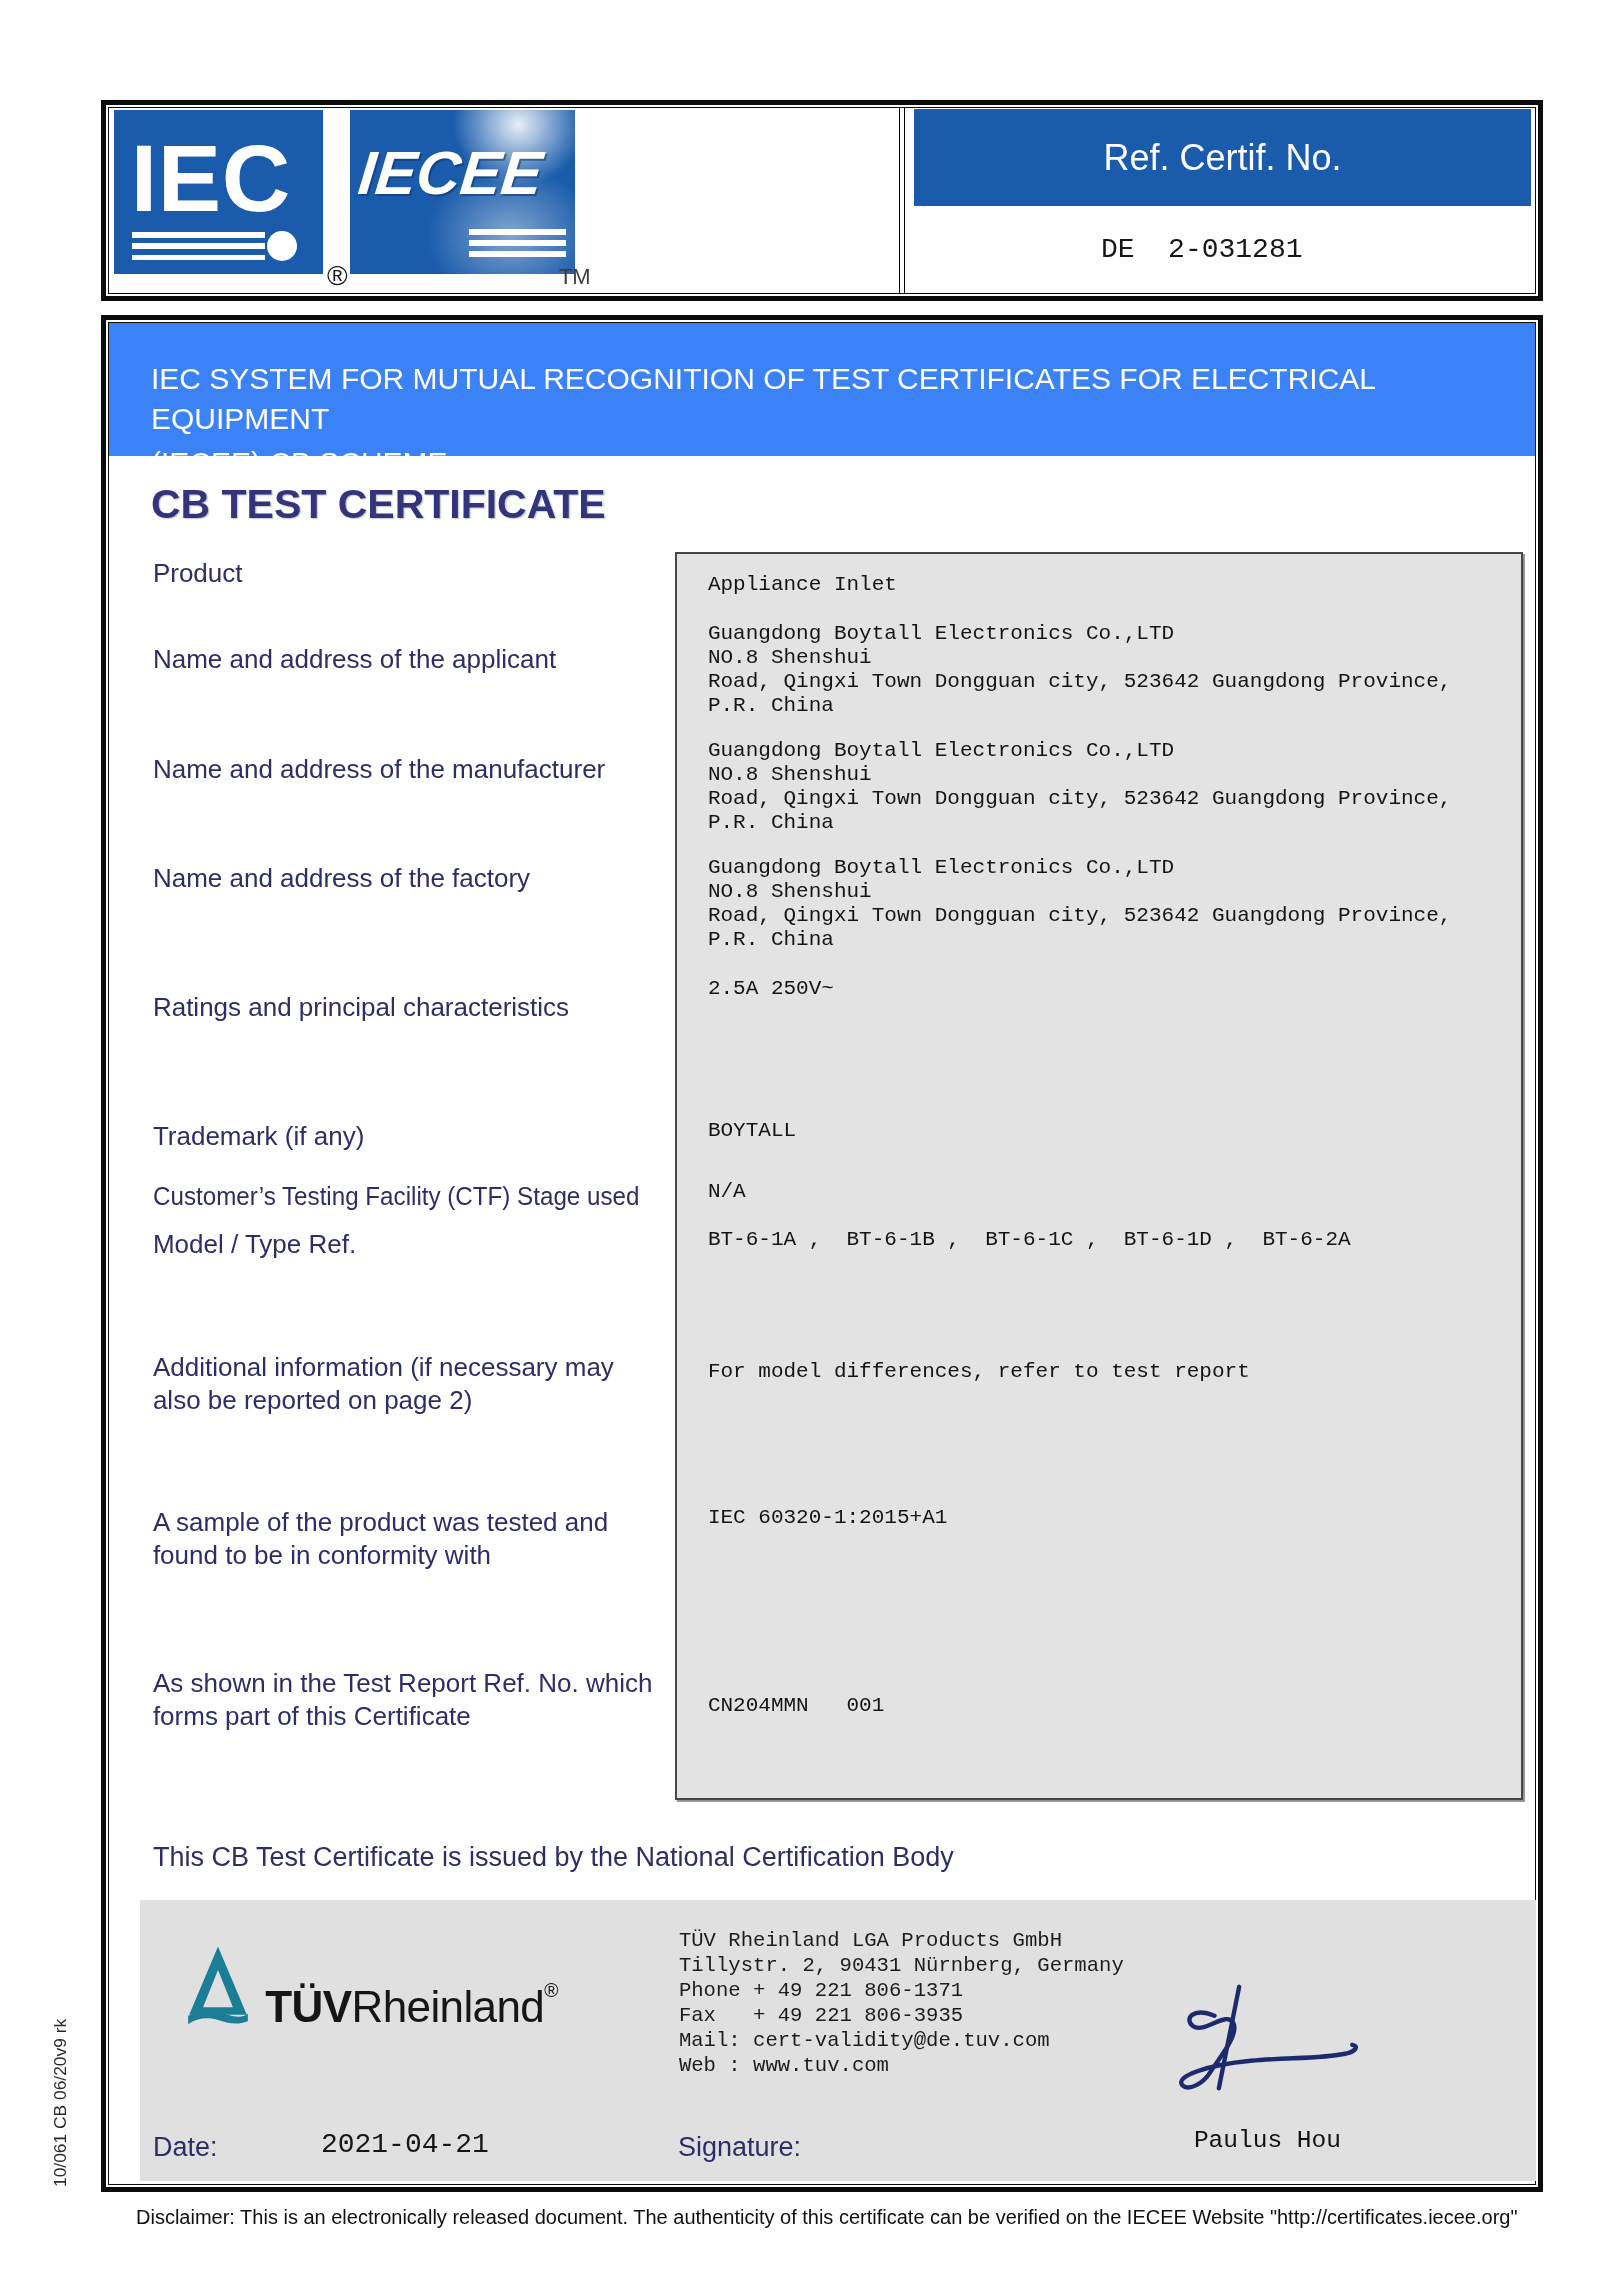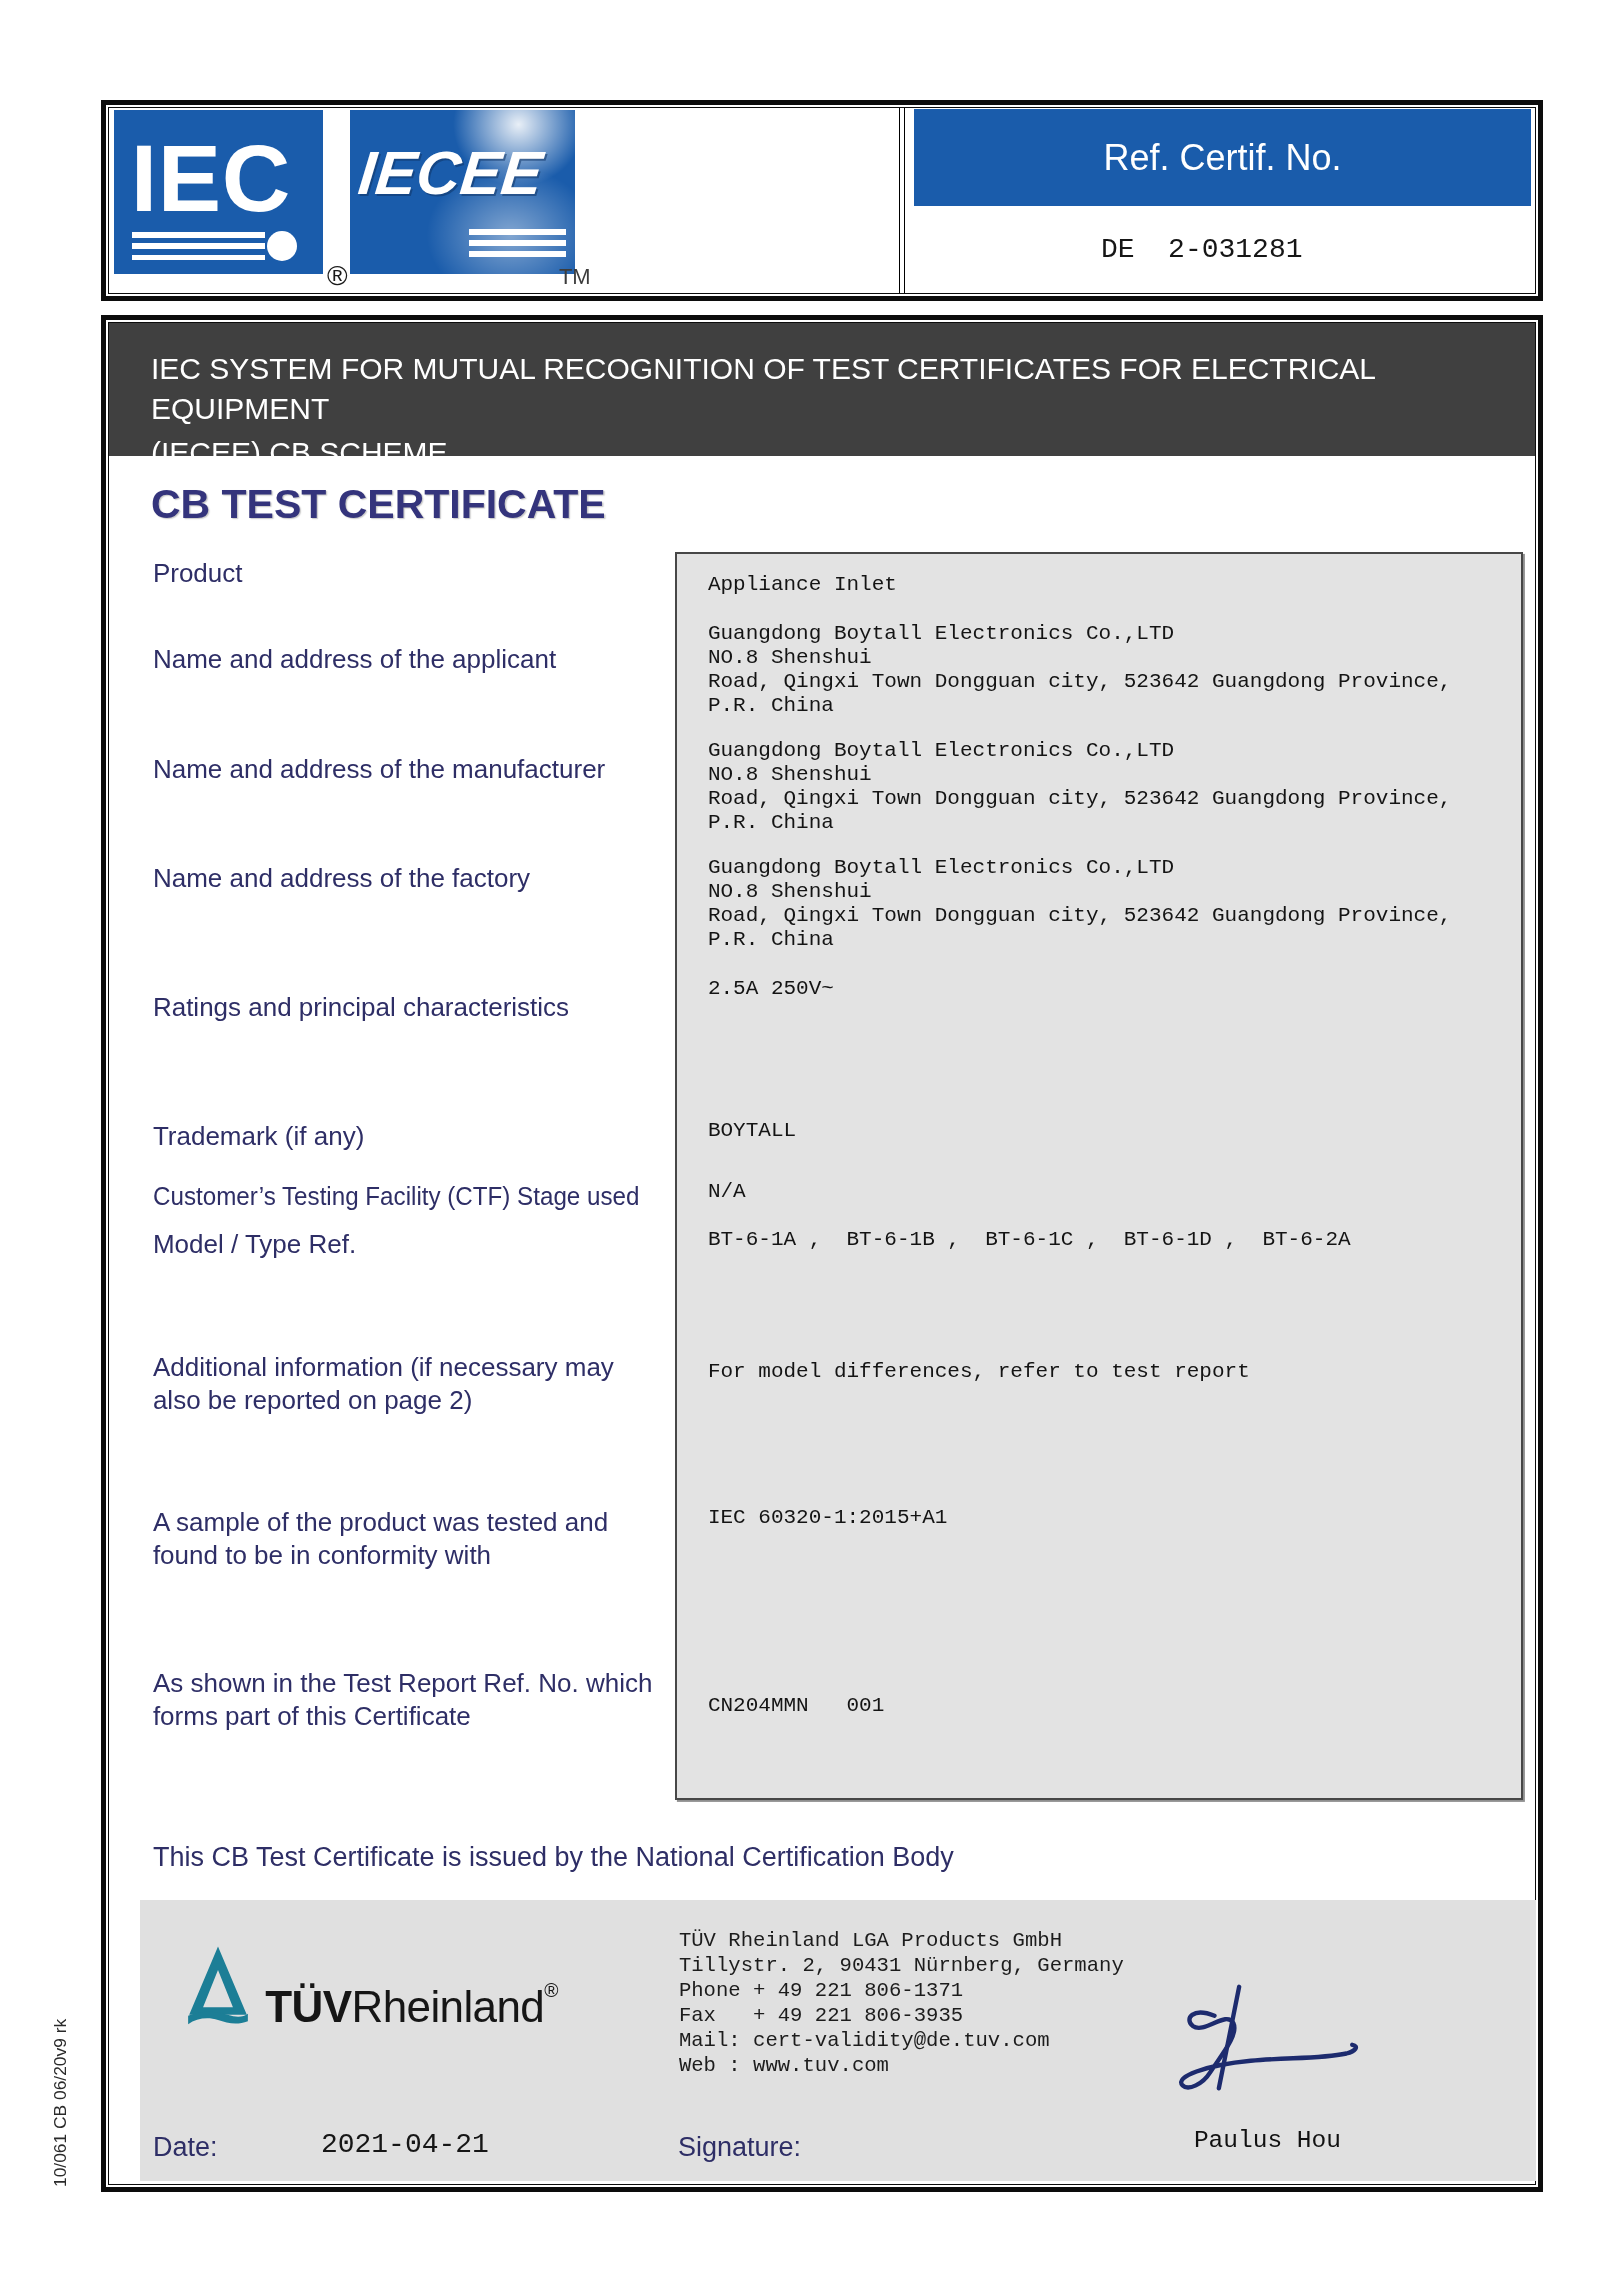--- a/index.html
+++ b/index.html
@@ -24,21 +24,21 @@
       transform:skewX(-6deg); text-shadow:1.9px 1.9px 0 rgba(16,52,102,.55); }
   .iecee-lines { position:absolute; left:119px; bottom:16.7px; width:97px; height:28px;
       background:linear-gradient(to bottom,#fff 0 5.8px,transparent 5.8px 11px,#fff 11px 16.7px,transparent 16.7px 22.5px,#fff 22.5px 28px); }
   .tm-mark { position:absolute; left:450px; top:156px; font-size:22px; color:#3c3c3c; }
   .header-divider { position:absolute; left:790px; top:0; height:100%; width:5.8px; border-left:1.9px solid #000; border-right:1.9px solid #000; box-sizing:border-box; }
   .ref-bar { position:absolute; left:805px; top:1.3px; right:3.9px; height:97px; background:#1a5cab;
       display:flex; align-items:center; justify-content:center; color:#fff; font-size:36px; }
   .ref-value { position:absolute; left:992px; top:126px; font-family:"Liberation Mono",monospace; font-size:28px; color:#161616; white-space:pre; }
 
   
-  .banner { position:absolute; left:0; top:0; right:0; height:133px; background:#404040; color:#fff; box-sizing:border-box; padding:26px 26px 0 42px; }
+  .banner { position:absolute; left:0; top:0; right:0; height:133px; background:#3b82f6; color:#fff; box-sizing:border-box; padding:36px 26px 0 42px; }
   .banner-l1 { font-size:30px; line-height:40px; }
   .banner-l2 { font-size:30px; line-height:40px; margin-top:3.9px; }
 
   .doc-title { position:absolute; left:42px; top:158px; font-size:41px; font-weight:bold; color:#34347c; letter-spacing:0; text-shadow:1.3px 1.3px 1.3px #c6c6c6; }
 
   .lbl { position:absolute; left:44px; color:#2e2e66; font-size:26px; line-height:33px; white-space:pre-line; }
   .lbl-condensed { transform:scaleX(.93); transform-origin:left top; }
 
   .values-panel { position:absolute; left:566px; top:229px; width:848px; height:1248px; background:#e3e3e3;
       border:2.6px solid #474747; box-sizing:border-box; box-shadow:1.9px 1.9px 0 #8f8f8f; }
@@ -161,15 +161,16 @@
         <div class="signer-name">Paulus Hou</div>
         <div class="date-label">Date:</div>
         <div class="date-value">2021-04-21</div>
         <div class="sig-label">Signature:</div>
       </div>
 
     </div>
   </div>
 
   <div class="side-code">10/061 CB 06/20v9 rk</div>
+  <div class="disclaimer">Disclaimer:  This is an electronically released document. The authenticity of this certificate can be verified on the IECEE Website "http://certificates.iecee.org"</div>
 
 </div>
 
 
 </body></html>

